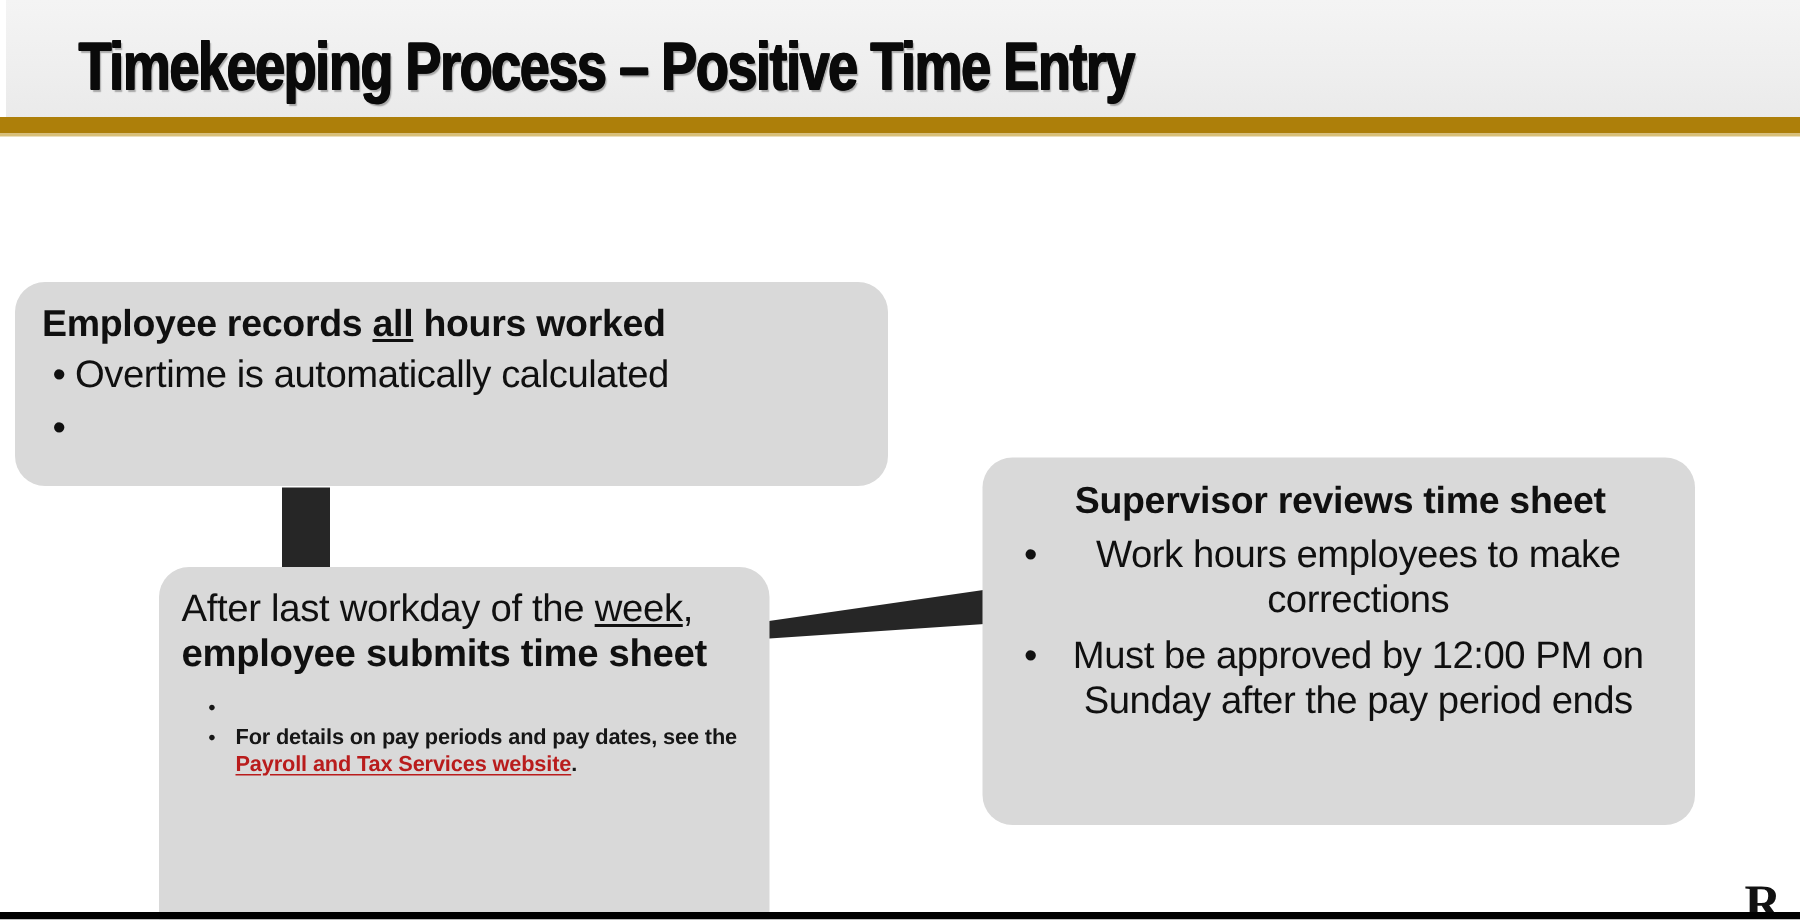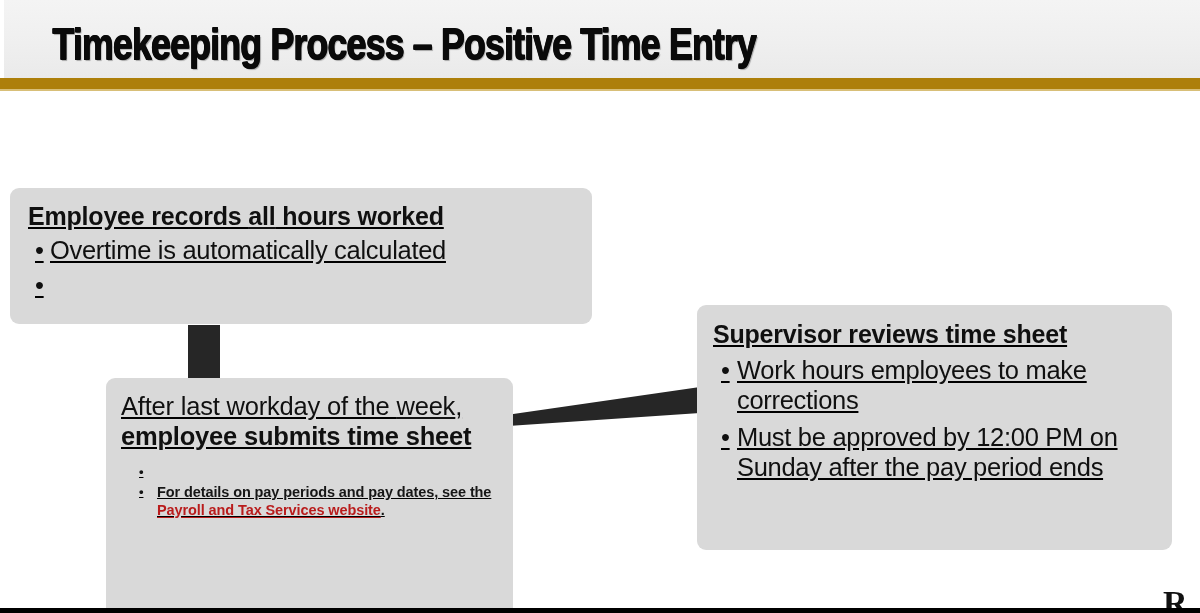--- a/index.html
+++ b/index.html
@@ -64,23 +64,22 @@
     top: 89px;
     width: 1200px;
     height: 2px;
     background: #d8bf78;
   }
 
   
   .box {
     position: absolute;
     background: #d9d9d9;
-    border-radius: 9px;
-    box-sizing: border-box;
-    text-decoration: underline;
+    border-radius: 20px;
+    box-sizing: border-box;
   }
 
   
   #box-employee-records {
     left: 10px;
     top: 188px;
     width: 582px;
     height: 136px;
     padding: 14px 20px 10px 18px;
   }
@@ -146,25 +145,26 @@
     font-size: 13px;
   }
   .ext-link {
     color: #b91c1c;
     text-decoration: underline;
     text-underline-offset: 2px;
   }
 
   
   #box-supervisor-reviews {
-    left: 697px;
+    left: 655px;
     top: 305px;
     width: 475px;
     height: 245px;
     padding: 15px 14px 10px 16px;
+    text-align: center;
   }
   #box-supervisor-reviews .box-heading {
     font-size: 25px;
     font-weight: bold;
     color: #101010;
     line-height: 1.14;
     letter-spacing: -0.2px;
   }
   #box-supervisor-reviews .bullet-row {
     display: flex;

